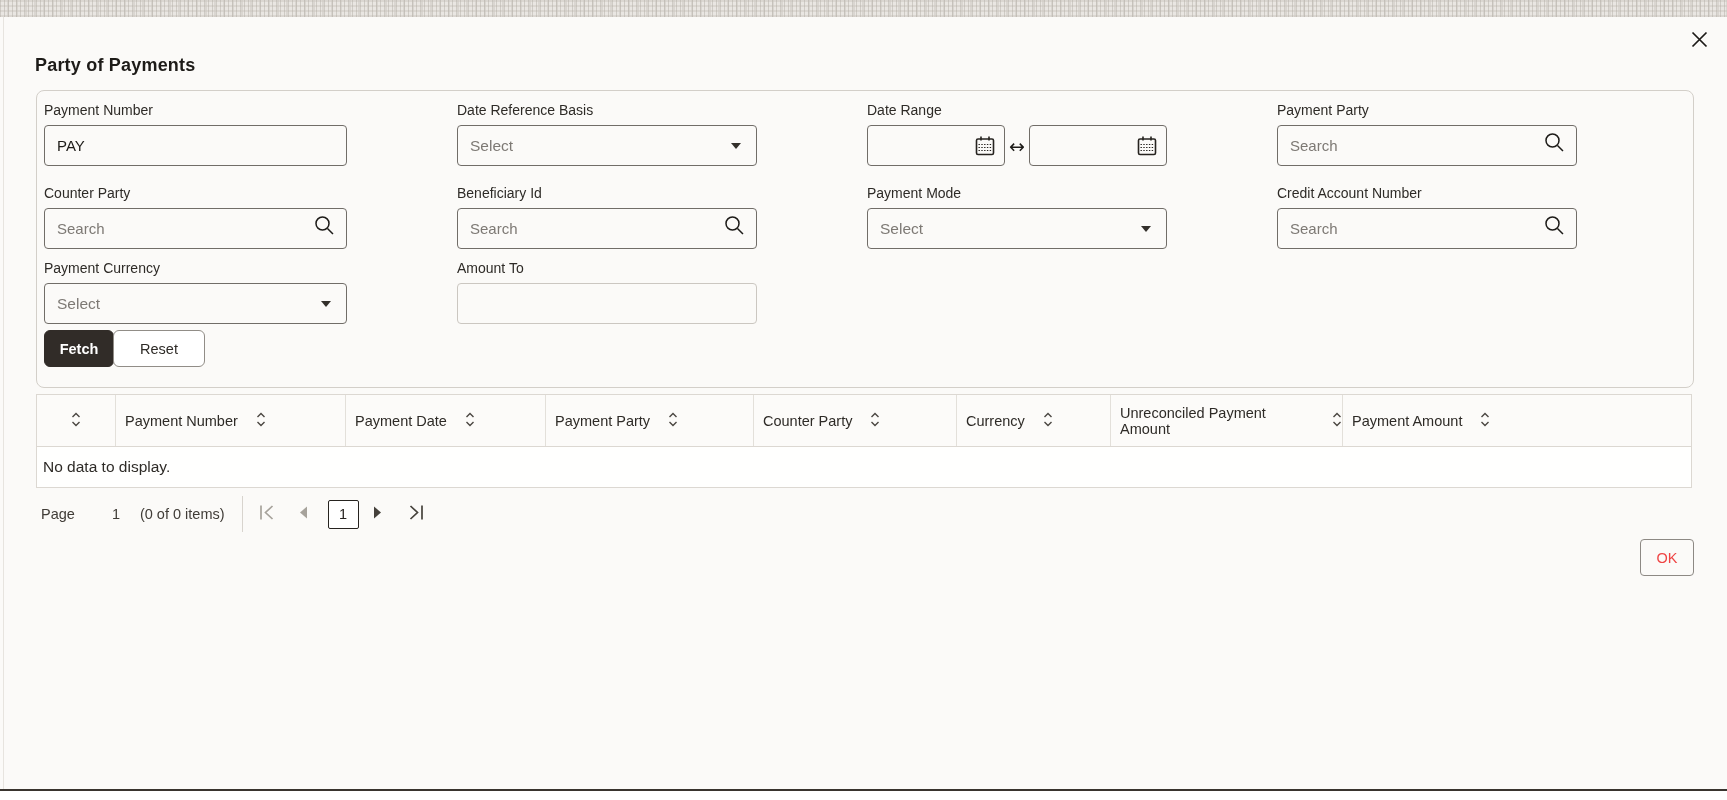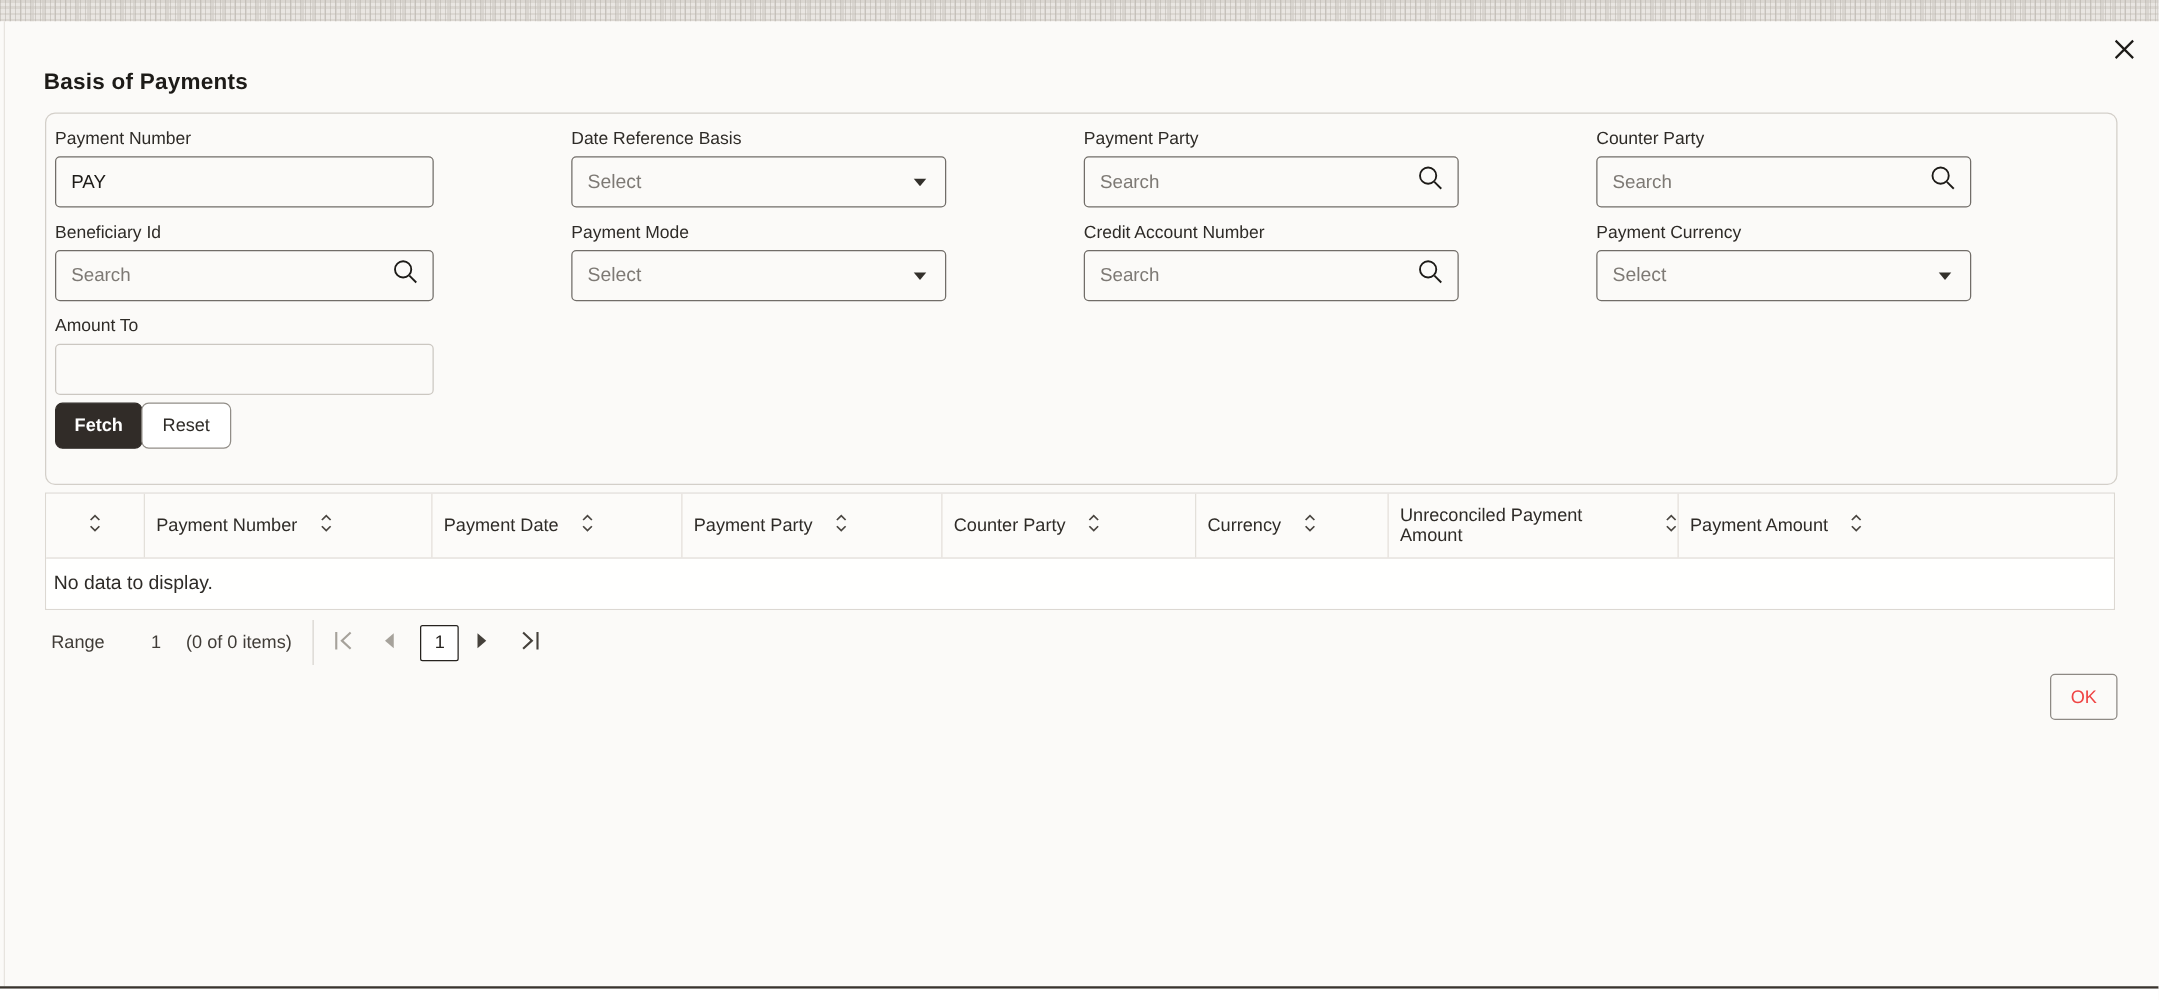--- a/index.html
+++ b/index.html
@@ -61,21 +61,21 @@
   .date-box { position:relative; width:138px; height:41px; }
   .date-box input { padding-right:36px; }
   .range-arrow { width:24px; text-align:center; font-size:19px; color:#1d1b18; font-family:"DejaVu Sans", sans-serif; }
 
   .actions { display:flex; margin-top:14px; margin-left:0px; }
   .btn-fetch {
     width:70px; height:37px; background:#312c28; color:#ffffff; border:1px solid #312c28;
     border-radius:6px; font-size:14.5px; font-weight:bold; font-family:"Liberation Sans", sans-serif; cursor:pointer;
   }
   .btn-reset {
-    width:72px; height:37px; background:#ffffff; color:#2e2b27; border:1px solid #918d87;
+    width:92px; height:37px; background:#ffffff; color:#2e2b27; border:1px solid #918d87;
     border-radius:6px; font-size:14.5px; font-family:"Liberation Sans", sans-serif; cursor:pointer; margin-left:-1px;
   }
 
   
   .table {
     position:absolute; left:36px; top:394px; width:1656px;
     background:#ffffff; border:1px solid #dcd8d2;
   }
   .thead { display:flex; height:52px; border-bottom:1px solid #dcd8d2; background:#fcfbf9; }
   .th {
@@ -125,21 +125,21 @@
   .bottom-line { position:absolute; left:0; top:789px; width:100%; height:2px; background:#39342e; }
   .bottom-white { position:absolute; left:0; top:791px; width:100%; height:9px; background:#ffffff; }
 </style>
 </head>
 <body>
 
 <div class="screen">
   <div class="top-texture"></div>
   <div class="left-seam"></div>
 
-  <div class="title">Basis of Payments</div>
+  <div class="title">Party of Payments</div>
 
   <button class="close-btn">
     <span>
       <svg width="17" height="17" viewBox="0 0 17 17">
           <path d="M1.5 1.5 L15.5 15.5 M15.5 1.5 L1.5 15.5" stroke="#1c1a17" stroke-width="1.7" fill="none"></path>
         </svg>
     </span>
   </button>
 
   <div class="filter-panel">
@@ -159,20 +159,46 @@
             <span class="ph">Select</span>
             <span class="icon-right">
               <svg width="12" height="8" viewBox="0 0 12 8">
                   <path d="M1 1 L6 7 L11 1 Z" fill="#33302b"></path>
                 </svg>
             </span>
           </div>
         </div>
       </div>
 
+      <div class="field">
+        <label class="flabel">Date Range</label>
+        <div class="daterange">
+          <div class="date-box">
+            <input type="text" value="" style="">
+            <span class="icon-right" style="right:8px">
+              <svg width="24" height="24" viewBox="0 0 24 24" fill="none" stroke="#26231f">
+                <rect x="3.5" y="5" width="17" height="15.5" rx="1.5" stroke-width="1.6"></rect>
+                <path d="M8 2.5 V6.5 M16 2.5 V6.5" stroke-width="1.6"></path>
+                <path d="M5.5 10.5 h13 M5.5 13.5 h13 M5.5 16.5 h13" stroke-width="1.1" stroke-dasharray="1.4 1.4"></path>
+              </svg>
+            </span>
+          </div>
+          <span class="range-arrow">↔</span>
+          <div class="date-box">
+            <input type="text" value="" style="">
+            <span class="icon-right" style="right:8px">
+              <svg width="24" height="24" viewBox="0 0 24 24" fill="none" stroke="#26231f">
+                <rect x="3.5" y="5" width="17" height="15.5" rx="1.5" stroke-width="1.6"></rect>
+                <path d="M8 2.5 V6.5 M16 2.5 V6.5" stroke-width="1.6"></path>
+                <path d="M5.5 10.5 h13 M5.5 13.5 h13 M5.5 16.5 h13" stroke-width="1.1" stroke-dasharray="1.4 1.4"></path>
+              </svg>
+            </span>
+          </div>
+        </div>
+      </div>
 
       <div class="field">
         <label class="flabel">Payment Party</label>
         <div class="input-wrap search">
           <input class="tinput" type="text" placeholder="Search" style="">
           <span class="icon-right">
             <svg width="22" height="22" viewBox="0 0 22 22" fill="none" stroke="#1d1b18" stroke-width="1.5">
               <circle cx="9.5" cy="9.5" r="6.5"></circle>
                 <path d="M14.5 14.5 L20 20"></path>
             </svg>
@@ -323,21 +349,21 @@
               <path d="M1.5 11 L5 14.5 L8.5 11"></path>
             </svg></span>
       </div>
     </div>
     <div class="tbody">
       <span>No data to display.</span>
     </div>
   </div>
 
   <div class="pagination">
-    <span class="pg-label">Range</span>
+    <span class="pg-label">Page</span>
     <span class="pg-value">1</span>
     <span class="pg-summary">(0 of 0 items)</span>
     <span class="pg-divider"></span>
     <button class="pg-btn pg-first">
       <span>
         <svg width="16" height="17" viewBox="0 0 16 17" fill="none" stroke="#a6a29b" stroke-width="1.7">
             <path d="M2 1.5 V15.5"></path>
             <path d="M13.5 2 L6.5 8.5 L13.5 15"></path>
           </svg>
       </span>

